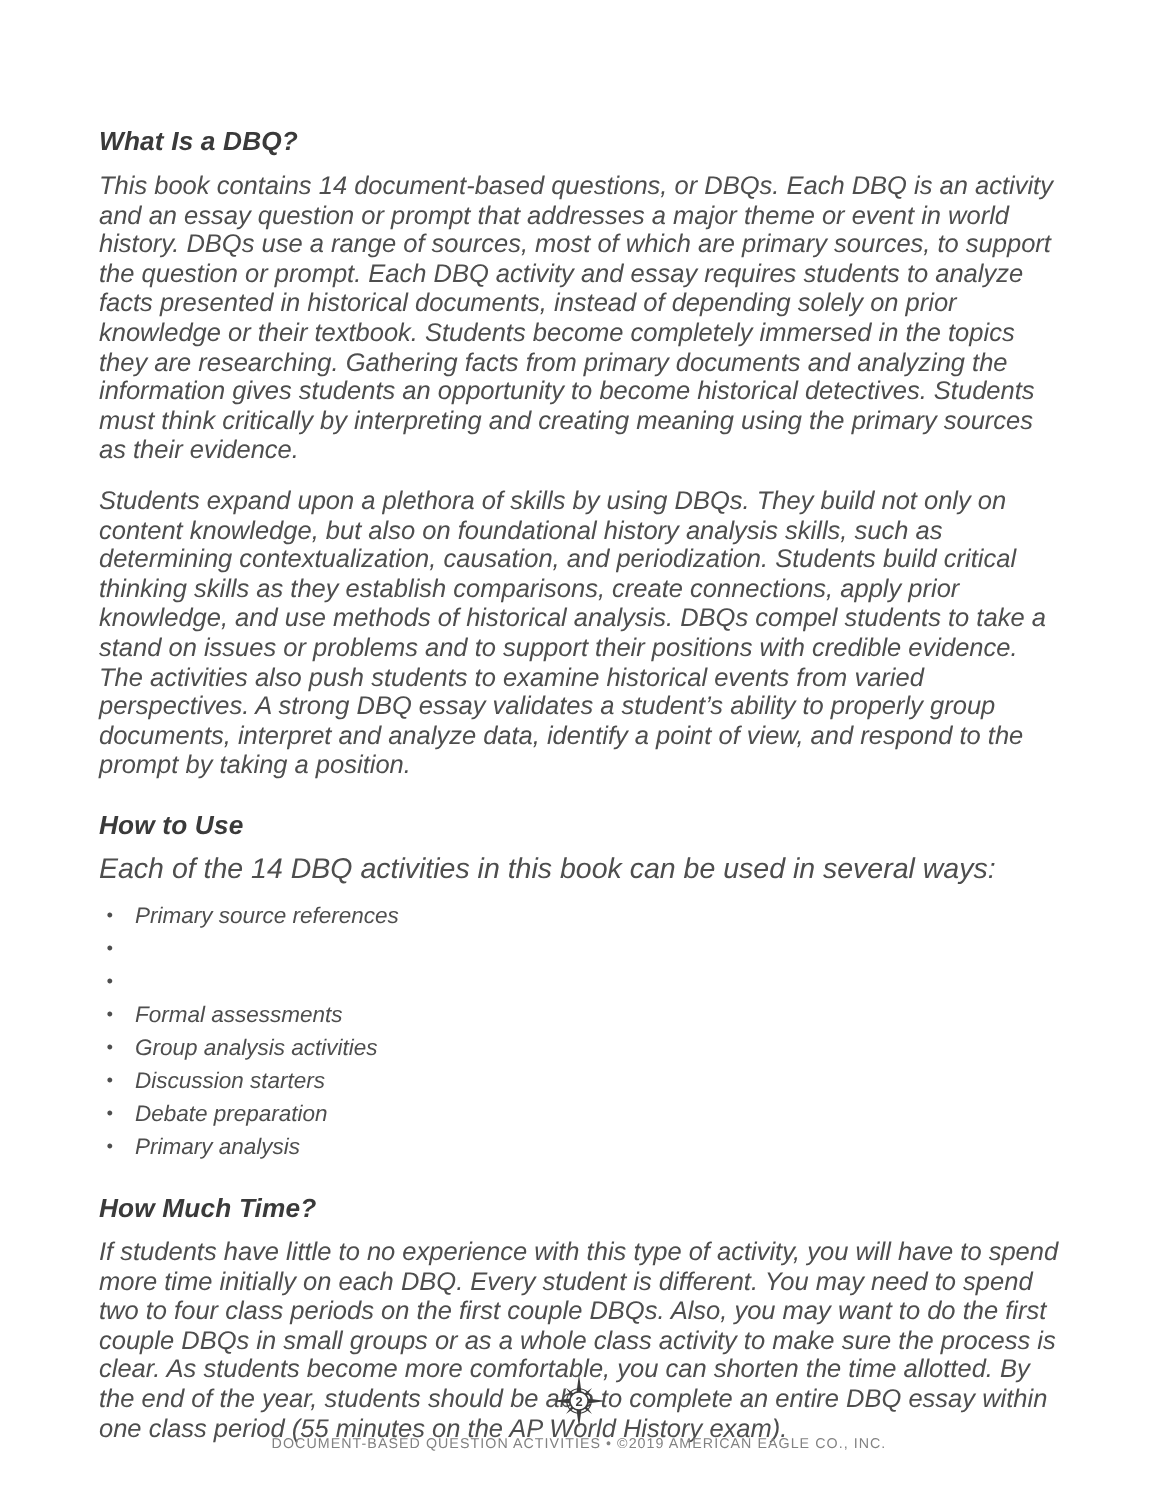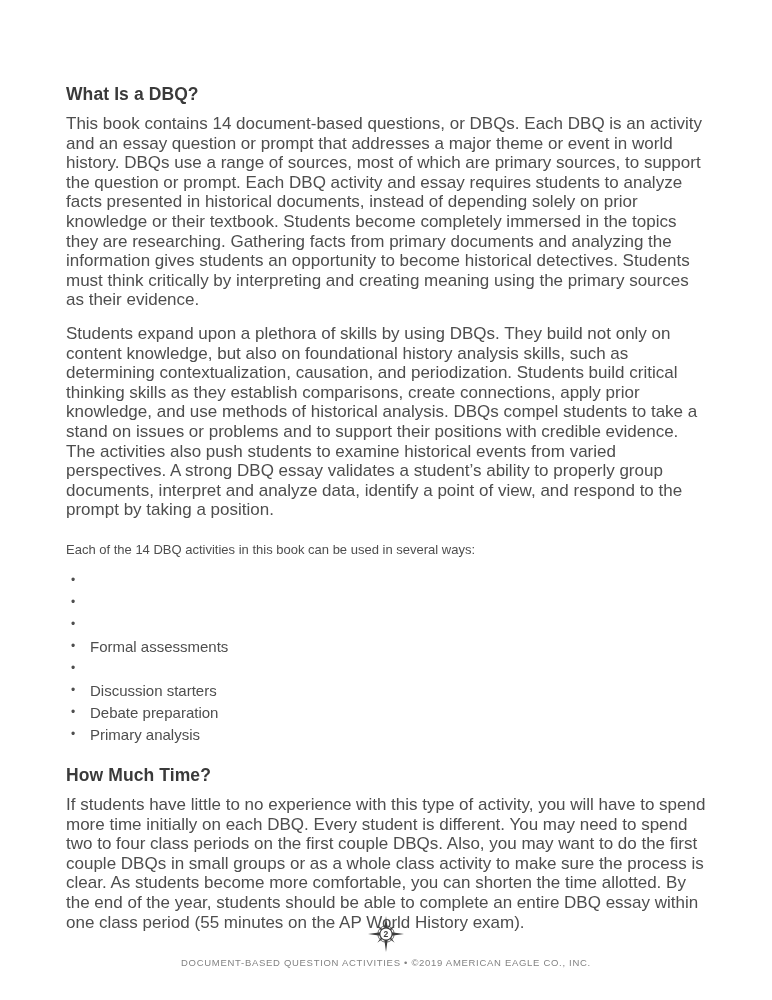--- a/index.html
+++ b/index.html
@@ -16,37 +16,37 @@
     color: #4e4e4e;
     box-sizing: border-box;
     overflow: hidden;
   }
   .content {
     position: absolute;
     left: 66px;
     top: 84px;
     width: 642px;
   }
-  .section { margin-bottom: 20px; }
+  .section { margin-bottom: 20px; font-style: italic; }
   .section-heading {
     font-size: 17.5px;
     font-weight: 700;
     color: #3a3a3a;
     margin: 0 0 9px 0;
     letter-spacing: 0.1px;
   }
   .section + .section .section-heading { margin-top: 14px; }
   .para {
     font-size: 17px;
     line-height: 19.6px;
     margin: 0 0 14px 0;
     color: #4e4e4e;
   }
   .intro {
-    font-size: 13px;
+    font-size: 19px;
     line-height: 19.6px;
     margin: 0 0 12px 0;
     color: #4e4e4e;
   }
   .bullets {
     list-style: none;
     margin: 0;
     padding: 0;
   }
   .bullets li {
@@ -89,37 +89,40 @@
 <div class="page">
   <div class="content">
 
     <section class="section">
       <h2 class="section-heading">What Is a DBQ?</h2>
       <p class="para">This book contains 14 document-based questions, or DBQs. Each DBQ is an activity and an essay question or prompt that addresses a major theme or event in world history. DBQs use a range of sources, most of which are primary sources, to support the question or prompt. Each DBQ activity and essay requires students to analyze facts presented in historical documents, instead of depending solely on prior knowledge or their textbook. Students become completely immersed in the topics they are researching. Gathering facts from primary documents and analyzing the information gives students an opportunity to become historical detectives. Students must think critically by interpreting and creating meaning using the primary sources as their evidence.</p>
       <p class="para">Students expand upon a plethora of skills by using DBQs. They build not only on content knowledge, but also on foundational history analysis skills, such as determining contextualization, causation, and periodization. Students build critical thinking skills as they establish comparisons, create connections, apply prior knowledge, and use methods of historical analysis. DBQs compel students to take a stand on issues or problems and to support their positions with credible evidence. The activities also push students to examine historical events from varied perspectives. A strong DBQ essay validates a student’s ability to properly group documents, interpret and analyze data, identify a point of view, and respond to the prompt by taking a position.</p>
     </section>
 
     <section class="section">
+      <h2 class="section-heading">How to Use</h2>
       <p class="intro">Each of the 14 DBQ activities in this book can be used in several ways:</p>
       <ul class="bullets">
         <li>
           <span class="bullet-dot">•</span>
+          <span>Primary source references</span>
         </li>
         <li>
           <span class="bullet-dot">•</span>
         </li>
         <li>
           <span class="bullet-dot">•</span>
         </li>
         <li>
           <span class="bullet-dot">•</span>
           <span>Formal assessments</span>
         </li>
         <li>
           <span class="bullet-dot">•</span>
+          <span>Group analysis activities</span>
         </li>
         <li>
           <span class="bullet-dot">•</span>
           <span>Discussion starters</span>
         </li>
         <li>
           <span class="bullet-dot">•</span>
           <span>Debate preparation</span>
         </li>
         <li>

